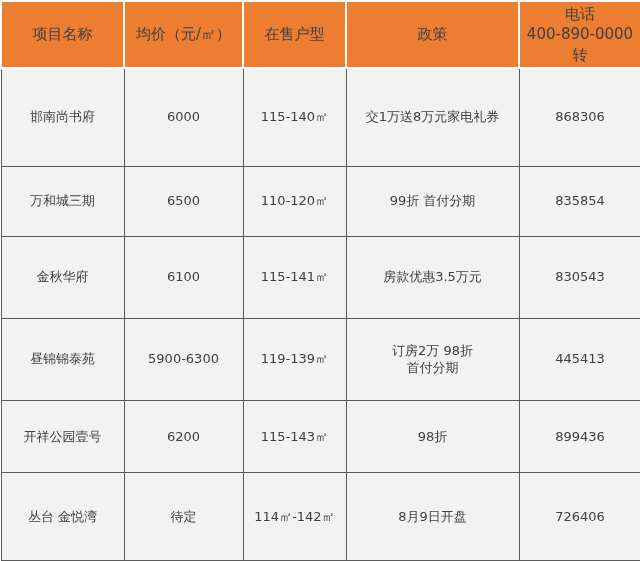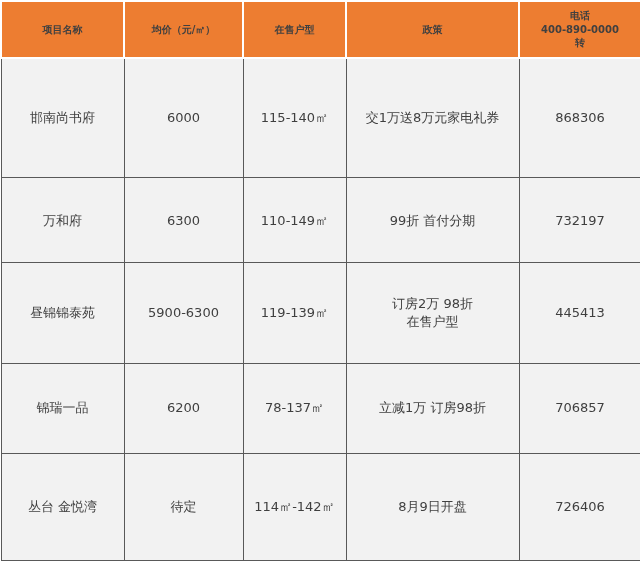--- a/index.html
+++ b/index.html
@@ -20,22 +20,22 @@
   col.c-project { width: 123px; }
   col.c-price   { width: 119px; }
   col.c-units   { width: 103px; }
   col.c-policy  { width: 173px; }
   col.c-phone   { width: 122px; }
 
   th {
     background: #ED7D31;
     border: 2px solid #ffffff;
     color: #404040;
-    font-size: 10px;
-    font-weight: bold;
+    font-size: 15px;
+    font-weight: normal;
     text-align: center;
     vertical-align: middle;
     line-height: 1.35;
     padding: 2px 2px;
     white-space: pre-line;
     height: 57px;
   }
   td {
     background: #F2F2F2;
     border: 1px solid #595959;
@@ -73,40 +73,47 @@
   </thead>
   <tbody>
     <tr style="height:48px">
       <td>邯南尚书府</td>
       <td>6000</td>
       <td>115-140㎡</td>
       <td>交1万送8万元家电礼券</td>
       <td>868306</td>
     </tr>
     <tr style="height:34px">
-      <td>万和府</td>
-      <td>6300</td>
-      <td>110-149㎡</td>
+      <td>万和城三期</td>
+      <td>6500</td>
+      <td>110-120㎡</td>
       <td>99折 首付分期</td>
-      <td>732197</td>
+      <td>835854</td>
+    </tr>
+    <tr style="height:40px">
+      <td>金秋华府</td>
+      <td>6100</td>
+      <td>115-141㎡</td>
+      <td>房款优惠3.5万元</td>
+      <td>830543</td>
     </tr>
     <tr style="height:40px">
       <td>昼锦锦泰苑</td>
       <td>5900-6300</td>
       <td>119-139㎡</td>
       <td>订房2万 98折
-在售户型</td>
+首付分期</td>
       <td>445413</td>
     </tr>
-    <tr style="height:36px">
-      <td>锦瑞一品</td>
+    <tr style="height:35px">
+      <td>开祥公园壹号</td>
       <td>6200</td>
-      <td>78-137㎡</td>
-      <td>立减1万 订房98折</td>
-      <td>706857</td>
+      <td>115-143㎡</td>
+      <td>98折</td>
+      <td>899436</td>
     </tr>
     <tr style="height:43px">
       <td>丛台 金悦湾</td>
       <td>待定</td>
       <td>114㎡-142㎡</td>
       <td>8月9日开盘</td>
       <td>726406</td>
     </tr>
   </tbody>
 </table>

